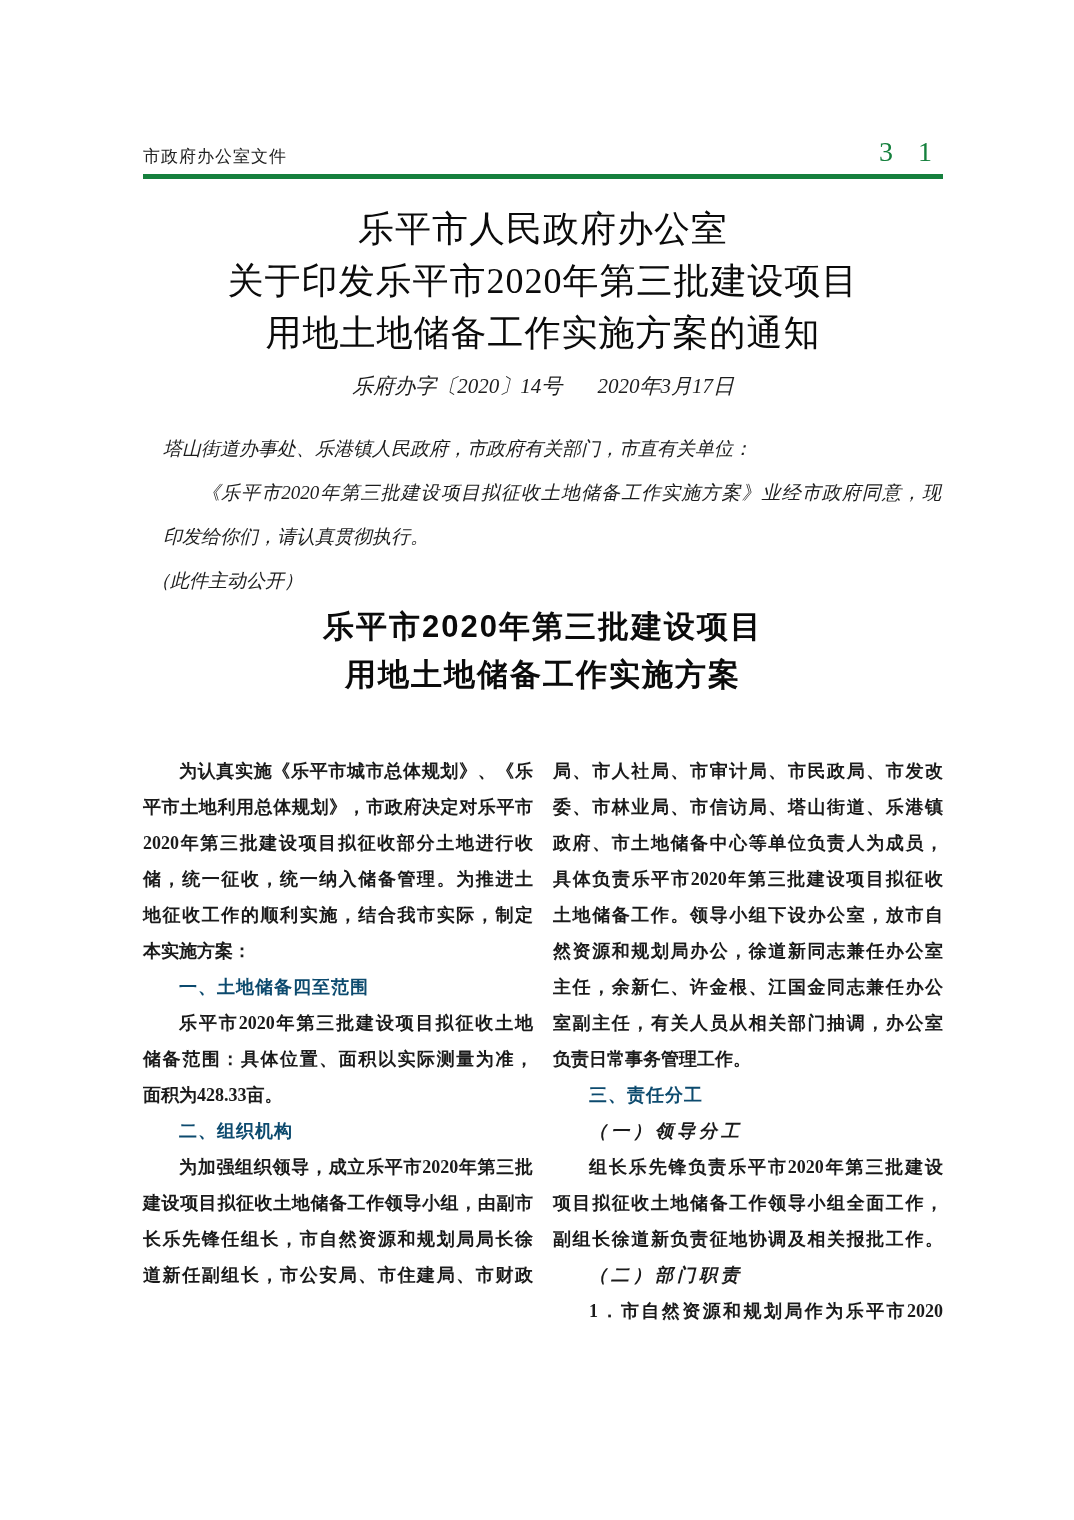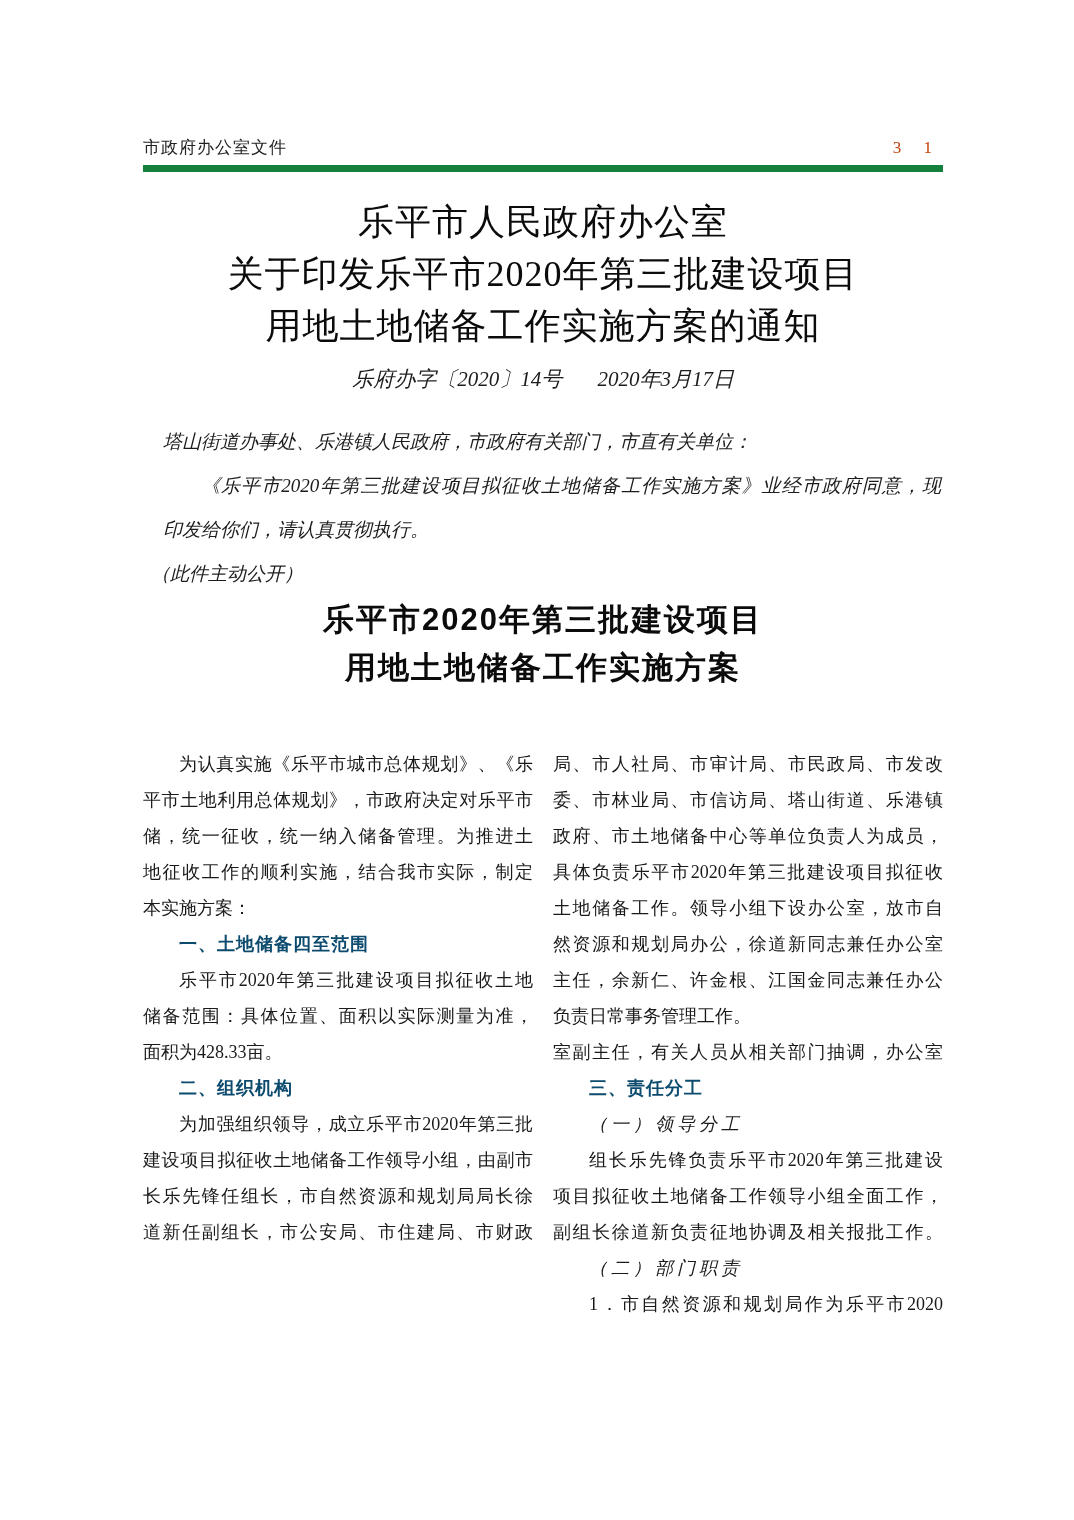--- a/index.html
+++ b/index.html
@@ -8,25 +8,25 @@
     width:1074px; height:1520px; position:relative; overflow:hidden;
     font-family:"Liberation Serif","DejaVu Serif",serif;
     color:#161616;
   }
   .page { position:absolute; left:0; top:0; width:1074px; height:1520px; background:#fff; }
   .content { position:absolute; left:143px; top:0; width:800px; }
 
   
   .hdr {
     margin-top:136px;
-    display:flex; justify-content:space-between; align-items:center;
-    border-bottom:7px solid #15803d; padding-bottom:6px;
+    display:flex; justify-content:space-between; align-items:flex-end;
+    border-bottom:5px solid #15803d; padding-bottom:6px;
   }
   .hdr-left  { font-size:17px; letter-spacing:1px; color:#222; }
-  .hdr-right { font-size:17px; letter-spacing:9px; color:#c2410c; padding-right:2px; }
+  .hdr-right { font-size:28px; letter-spacing:9px; color:#15803d; padding-right:2px; }
 
   
   .title {
     margin-top:24px; text-align:center;
     font-size:36px; font-weight:normal; line-height:52px; color:#0b0b0b;
     letter-spacing:1px;
   }
   .title div { white-space:nowrap; }
 
   
@@ -52,21 +52,21 @@
   .subtitle {
     margin-top:0; text-align:center;
     font-family:"Liberation Sans","DejaVu Sans",sans-serif;
     font-size:31px; font-weight:bold; line-height:48px; color:#0b0b0b;
     letter-spacing:2px;
   }
 
   
   .cols { margin-top:54px; display:flex; gap:20px; }
   .col  { width:390px; font-size:18px; color:#1a1a1a; }
-  .ln   { height:36px; line-height:36px; white-space:nowrap; overflow:visible; }
+  .ln   { height:36px; line-height:36px; white-space:nowrap; overflow:visible;font-weight:bold; }
   .fill {
     white-space:normal;
     text-align:justify; text-align-last:justify; text-justify:inter-character;
   }
   .ind  { padding-left:36px; }
   .hd   {
     font-family:"Liberation Sans","DejaVu Sans",sans-serif;
     font-weight:bold; color:#0c4a6e; letter-spacing:1px;
   }
   .kai  { font-style:italic; letter-spacing:4px; }
@@ -103,20 +103,21 @@
     <div class="subtitle">
       <div>乐平市2020年第三批建设项目</div>
       <div>用地土地储备工作实施方案</div>
     </div>
 
     <div class="cols">
 
       <div class="col">
         <div class="ln fill ind">为认真实施《乐平市城市总体规划》、《乐</div>
         <div class="ln fill">平市土地利用总体规划》，市政府决定对乐平市</div>
+        <div class="ln fill">2020年第三批建设项目拟征收部分土地进行收</div>
         <div class="ln fill">储，统一征收，统一纳入储备管理。为推进土</div>
         <div class="ln fill">地征收工作的顺利实施，结合我市实际，制定</div>
         <div class="ln">本实施方案：</div>
         <div class="ln hd ind">一、土地储备四至范围</div>
         <div class="ln fill ind">乐平市2020年第三批建设项目拟征收土地</div>
         <div class="ln fill">储备范围：具体位置、面积以实际测量为准，</div>
         <div class="ln">面积为428.33亩。</div>
         <div class="ln hd ind">二、组织机构</div>
         <div class="ln fill ind">为加强组织领导，成立乐平市2020年第三批</div>
         <div class="ln fill">建设项目拟征收土地储备工作领导小组，由副市</div>
@@ -125,22 +126,22 @@
       </div>
 
       <div class="col">
         <div class="ln fill">局、市人社局、市审计局、市民政局、市发改</div>
         <div class="ln fill">委、市林业局、市信访局、塔山街道、乐港镇</div>
         <div class="ln fill">政府、市土地储备中心等单位负责人为成员，</div>
         <div class="ln fill">具体负责乐平市2020年第三批建设项目拟征收</div>
         <div class="ln fill">土地储备工作。领导小组下设办公室，放市自</div>
         <div class="ln fill">然资源和规划局办公，徐道新同志兼任办公室</div>
         <div class="ln fill">主任，余新仁、许金根、江国金同志兼任办公</div>
+        <div class="ln fill">室副主任，有关人员从相关部门抽调，办公室</div>
         <div class="ln">负责日常事务管理工作。</div>
-        <div class="ln fill">室副主任，有关人员从相关部门抽调，办公室</div>
         <div class="ln hd ind">三、责任分工</div>
         <div class="ln kai ind">（一）领导分工</div>
         <div class="ln fill ind">组长乐先锋负责乐平市2020年第三批建设</div>
         <div class="ln fill">项目拟征收土地储备工作领导小组全面工作，</div>
         <div class="ln fill">副组长徐道新负责征地协调及相关报批工作。</div>
         <div class="ln kai ind">（二）部门职责</div>
         <div class="ln fill ind">1．市自然资源和规划局作为乐平市2020</div>
       </div>
 
     </div>

